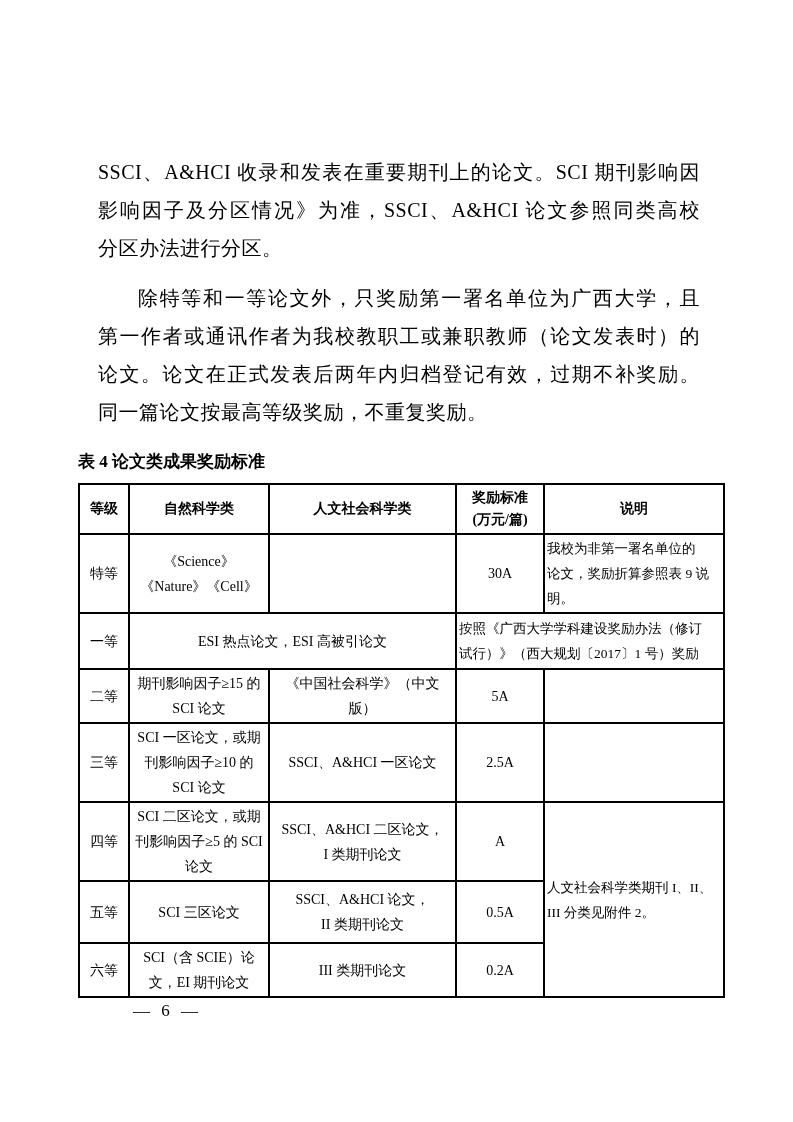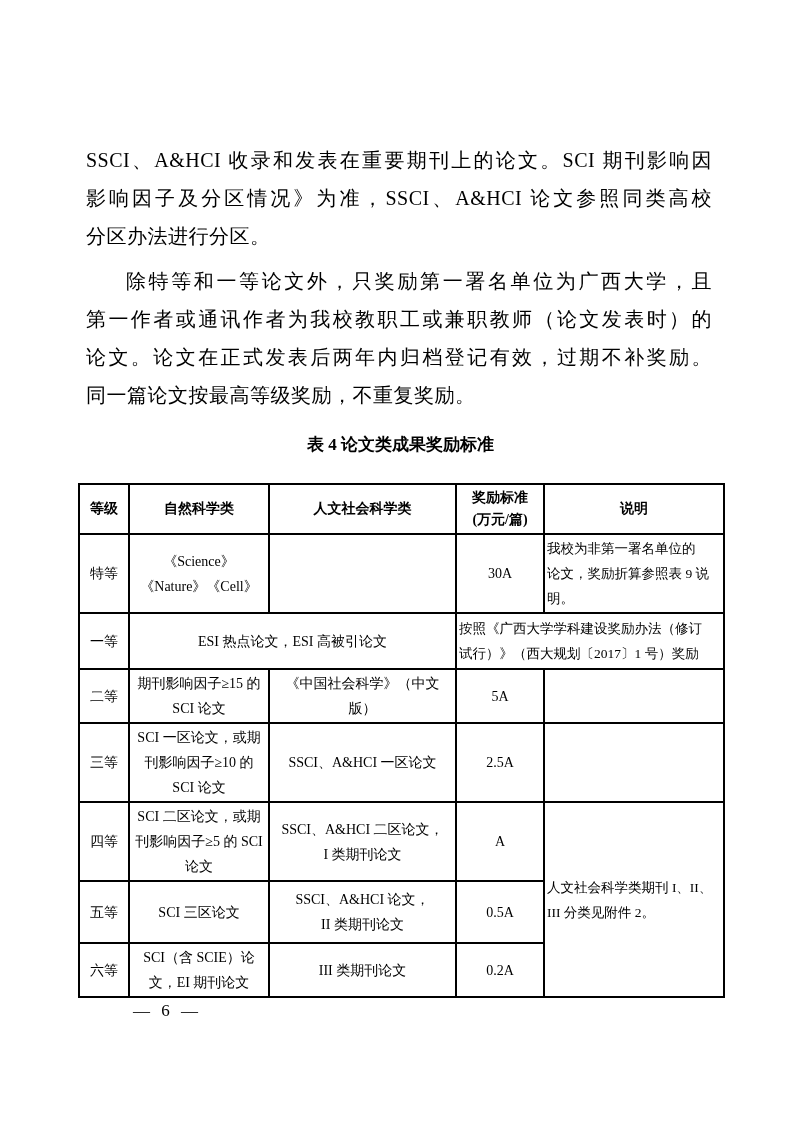--- a/index.html
+++ b/index.html
@@ -13,31 +13,31 @@
   }
 
   
   .body-text {
     position: absolute;
     left: 86px; top: 141px; width: 626px;
     font-size: 20px;
     line-height: 38px;
     letter-spacing: 0.5px;
   }
-  .para { margin: 0; }
+  .para { margin: 12px; }
   .para + .para { margin-top: 7px; }
   .jline { text-align: justify; text-align-last: justify; }
   .lline { text-align: left; text-align-last: left; }
   .indent { text-indent: 2em; }
 
   
   .tbl-title {
     position: absolute;
-    left: 78px; top: 433px; width: 645px;
-    text-align: center;
+    left: 78px; top: 450px; width: 645px;
+    text-align: left;
     font-weight: bold;
     font-size: 17px;
   }
 
   
   table.reward {
     position: absolute;
     left: 78px; top: 483px;
     width: 645px;
     border-collapse: collapse;

